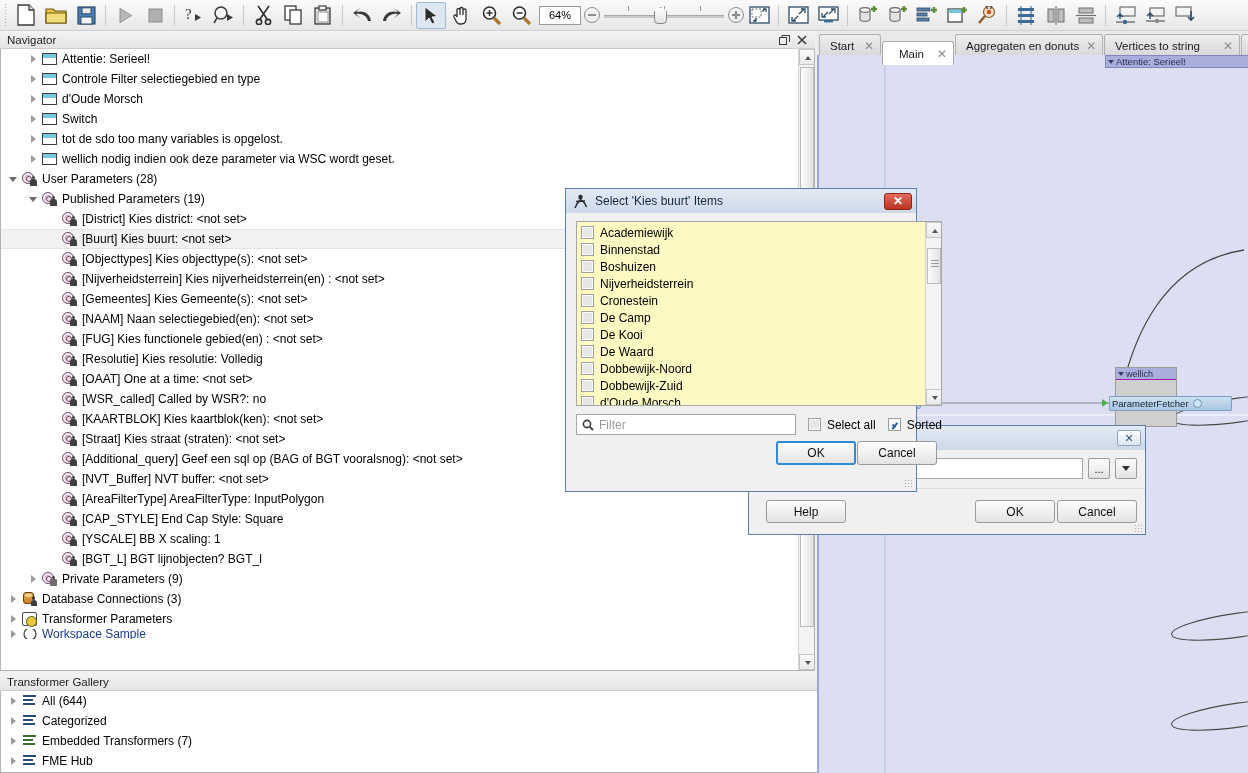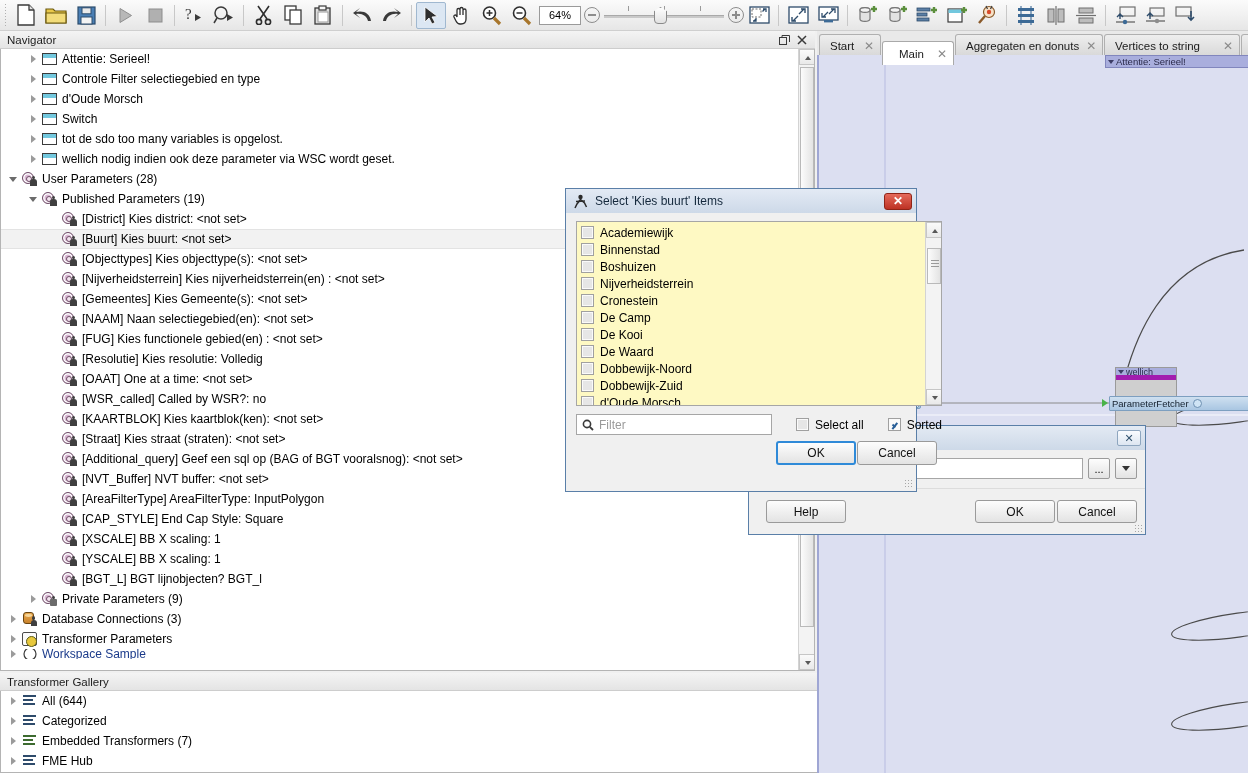--- a/index.html
+++ b/index.html
@@ -129,21 +129,21 @@
   .tab.active { top:10px; height:24px; background:#fff; border-color:#a9a9a9; z-index:3; }
   .tabX { margin-left:7px; color:#8a8a8a; font-size:12px; line-height:1; }
   #canvas { position:absolute; left:817px; top:55px; width:431px; height:718px;
     background:#dcdff1; border-left:2px solid #9fa6d4; overflow:hidden; }
   .annot { position:absolute; background:#a9aedd; border:1px solid #8186bd;
     font-size:9.5px; color:#2a2a4a; padding:1px 3px 1px 2px; display:flex; align-items:center;
     white-space:nowrap; }
   .annotTri { border-left:3.5px solid transparent; border-right:3.5px solid transparent;
     border-top:4px solid #3d3d66; margin-right:2px; }
   .annotBox { position:absolute; background:#cfcfcf; border:1px solid #9a9a9a; }
-  .annotBox .cap { height:12px; background:#a9aedd; border-bottom:5px solid #a21caf;
+  .annotBox .cap { height:12px; background:#a9aedd; border-bottom:1px solid #a21caf;
     font-size:9px; color:#2a2a4a; display:flex; align-items:center; padding-left:2px; overflow:hidden; }
   .node { position:absolute; height:15px; background:linear-gradient(to bottom,#cfe0f0,#a9c6e2);
     border:1px solid #7d9fc0; display:flex; align-items:center; font-size:9.5px; color:#14202e;
     padding:0 2px; border-radius:1px; white-space:nowrap; }
   .node .gear { width:9px; height:9px; border-radius:50%; background:#cfe4f5;
     border:1px solid #6d90b2; margin-left:4px; }
   .portTri { position:absolute; width:0; height:0; border-left:6px solid #49b349;
     border-top:4px solid transparent; border-bottom:4px solid transparent; }
   .smallChip { position:absolute; width:16px; height:14px;
     background:linear-gradient(to bottom,#cfe0f0,#a9c6e2); border:1px solid #7d9fc0; border-radius:2px; }
@@ -688,31 +688,20 @@
         </div>
         <div class="tnode">
           <span style="width:46px;flex:none"></span>
           <span class="arrow "></span>
           <span class="ticon">
             <span class="ic-up">
               <span class="g"></span>
               <span class="p"></span>
             </span>
           </span>
-          <span class="tlabel">[XSCALE] BB X scaling: 1</span>
-        </div>
-        <div class="tnode">
-          <span style="width:46px;flex:none"></span>
-          <span class="arrow "></span>
-          <span class="ticon">
-            <span class="ic-up">
-              <span class="g"></span>
-              <span class="p"></span>
-            </span>
-          </span>
           <span class="tlabel">[YSCALE] BB X scaling: 1</span>
         </div>
         <div class="tnode">
           <span style="width:46px;flex:none"></span>
           <span class="arrow "></span>
           <span class="ticon">
             <span class="ic-up">
               <span class="g"></span>
               <span class="p"></span>
             </span>
@@ -883,21 +872,21 @@
     </div>
     <svg width="60" height="46" style="display:block">
       <path d="M6 26 C 18 16, 30 22, 50 18" fill="none" stroke="#e4e4e4" stroke-width="2"></path>
       <path d="M8 30 C 22 24, 36 28, 52 24" fill="none" stroke="#efefef" stroke-width="1.5"></path>
     </svg>
   </div>
 
   <div class="smallChip" style="left:86px;top:340px;"></div>
   <div class="portTri" style="left:85px;top:344px;"></div>
   <div class="portTri" style="left:283px;top:344px;"></div>
-  <div class="node" style="left:290px;top:341px;width:140px;">
+  <div class="node" style="left:290px;top:341px;width:123px;">
     <span>ParameterFetcher</span>
     <span class="gear"></span>
   </div>
 </div>
 
 <div class="dlg" style="left:748px;top:425px;width:398px;height:110px;">
   <div class="dlgTitle">
     <span class="tt">uurt'</span>
     <span class="btnCloseLite">✕</span>
   </div>
@@ -1010,21 +999,21 @@
       </div>
     <div class="vsb" style="right:0;top:0;bottom:0;">
       <div class="arrowBtn up"></div>
       <div class="thumb" style="top:26px;height:36px;">
         <span style="position:absolute;left:3px;top:14px;width:8px;height:1px;background:#9a9a9a;box-shadow:0 3px 0 #9a9a9a,0 -3px 0 #9a9a9a;display:block;"></span>
       </div>
       <div class="arrowBtn dn"></div>
     </div>
   </div>
 
-  <div style="position:absolute;left:10px;top:225px;width:366px;display:flex;align-items:center;gap:12px;">
+  <div style="position:absolute;left:10px;top:225px;width:366px;display:flex;align-items:center;gap:0;">
     <div class="filterField">
       <span>
         <svg width="12" height="12" viewBox="0 0 12 12">
             <circle cx="5" cy="5" r="3.6" fill="none" stroke="#3a3a3a" stroke-width="1.6"></circle>
             <path d="M7.8 7.8 11 11" stroke="#3a3a3a" stroke-width="1.8"></path>
           </svg>
       </span>
       <span class="ph">Filter</span>
     </div>
     <div style="display:flex;align-items:center;margin-left:12px;">

